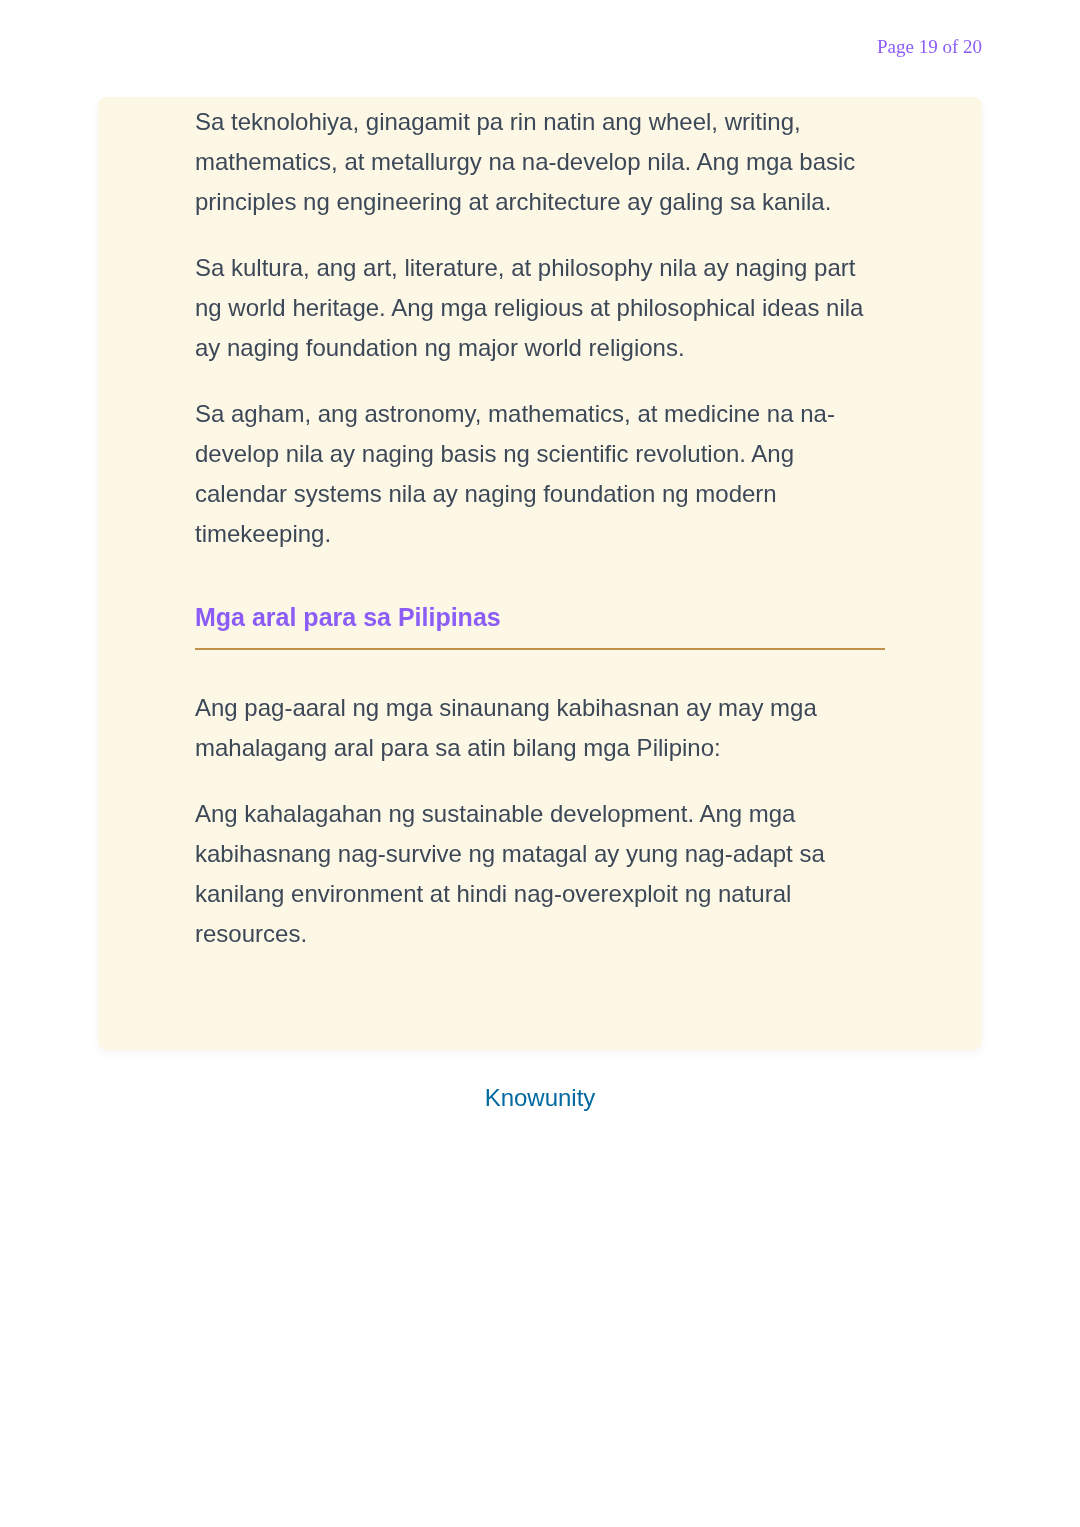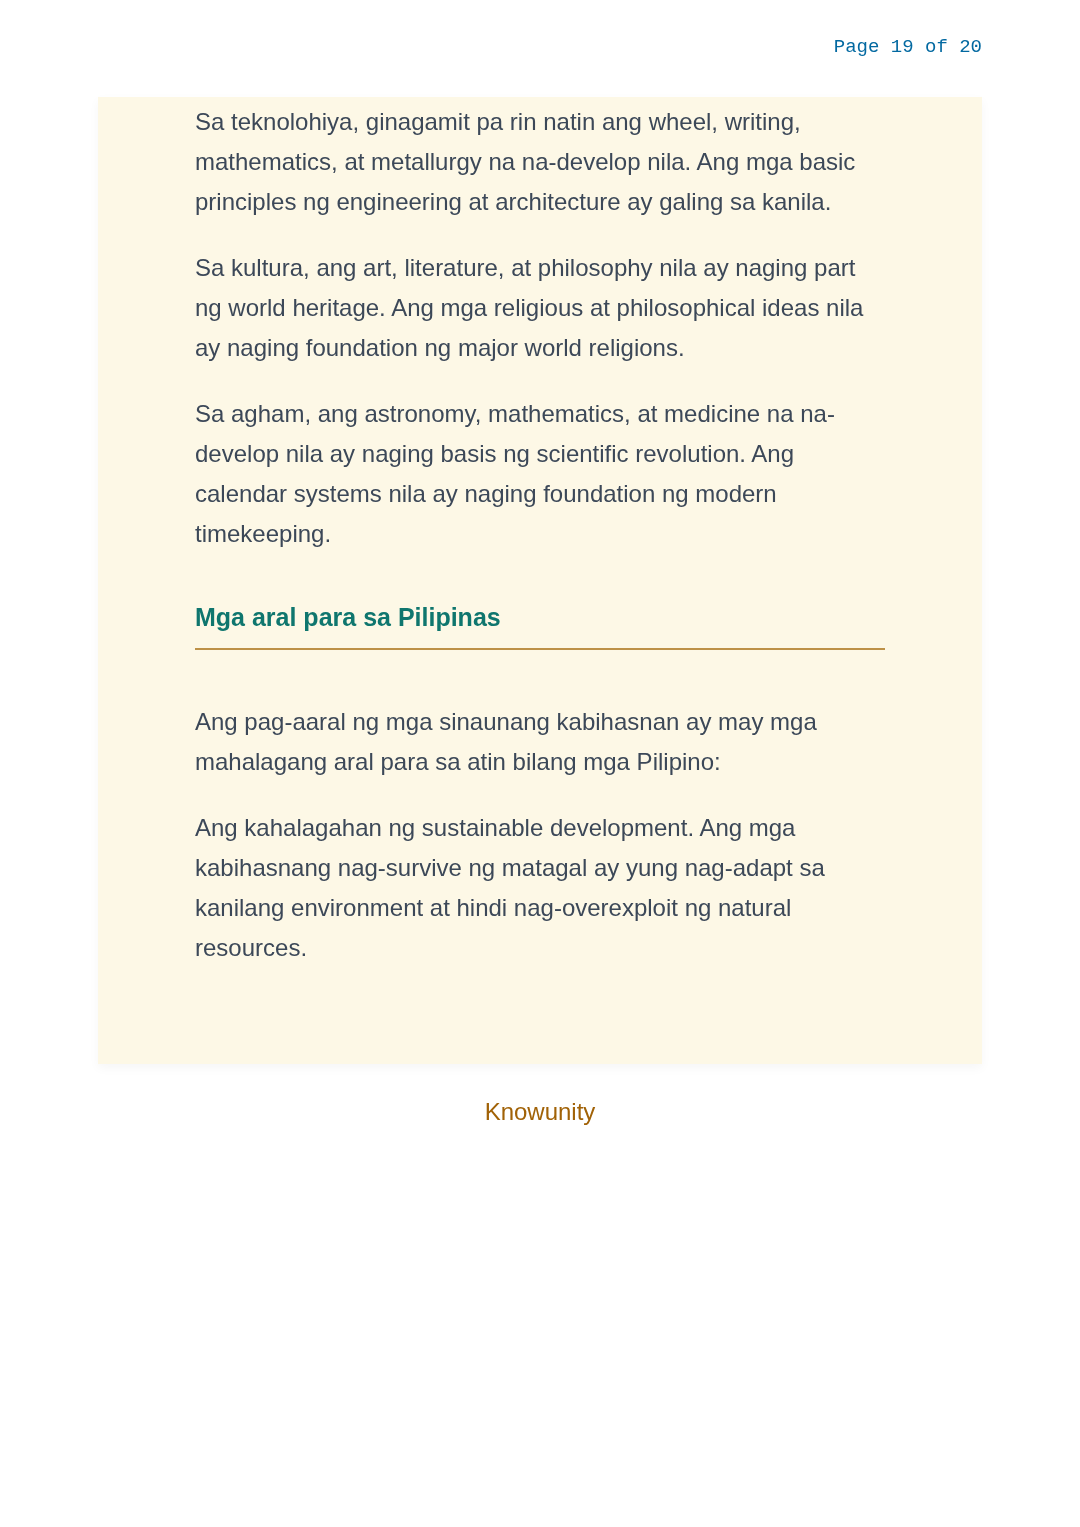--- a/index.html
+++ b/index.html
@@ -9,58 +9,58 @@
     min-height: 1527px;
     font-family: "Liberation Sans", "DejaVu Sans", sans-serif;
   }
   .page-wrap {
     width: 884px;
     margin: 0 auto;
   }
   .page-header {
     padding-top: 34px;
     text-align: right;
-    font-family: Liberation Mono, monospace;
+    font-family: Liberation Serif, serif;
     font-size: 19px;
     line-height: 26px;
-    color: #0369a1;
+    color: #8b5cf6;
   }
   .doc-card {
     margin-top: 37px;
     background: #fdf8e6;
-    border-radius: 0;
+    border-radius: 8px;
     box-shadow: 0 4px 10px rgba(0,0,0,0.04);
     padding: 5px 97px 96px 97px;
   }
   .doc-card p {
     font-size: 24px;
     line-height: 40px;
     color: #3c4858;
     margin: 0 0 26px 0;
   }
   .doc-card p:last-child { margin-bottom: 0; }
   .section-heading {
     margin-top: 46px;
     font-size: 25px;
     line-height: 34px;
     font-weight: bold;
-    color: #0f766e;
+    color: #8b5cf6;
   }
   .heading-rule {
     border: none;
     border-top: 2px solid #bd9147;
     margin: 14px 0 0 0;
   }
-  .section-body { margin-top: 52px; }
+  .section-body { margin-top: 38px; }
   .page-footer {
     margin-top: 32px;
     text-align: center;
     font-size: 24px;
     line-height: 32px;
-    color: #a16207;
+    color: #0369a1;
     padding-bottom: 20px;
   }
 </style>
 </head>
 <body>
 
 <div class="page-wrap">
 
   <div class="page-header">Page 19 of 20</div>
 

